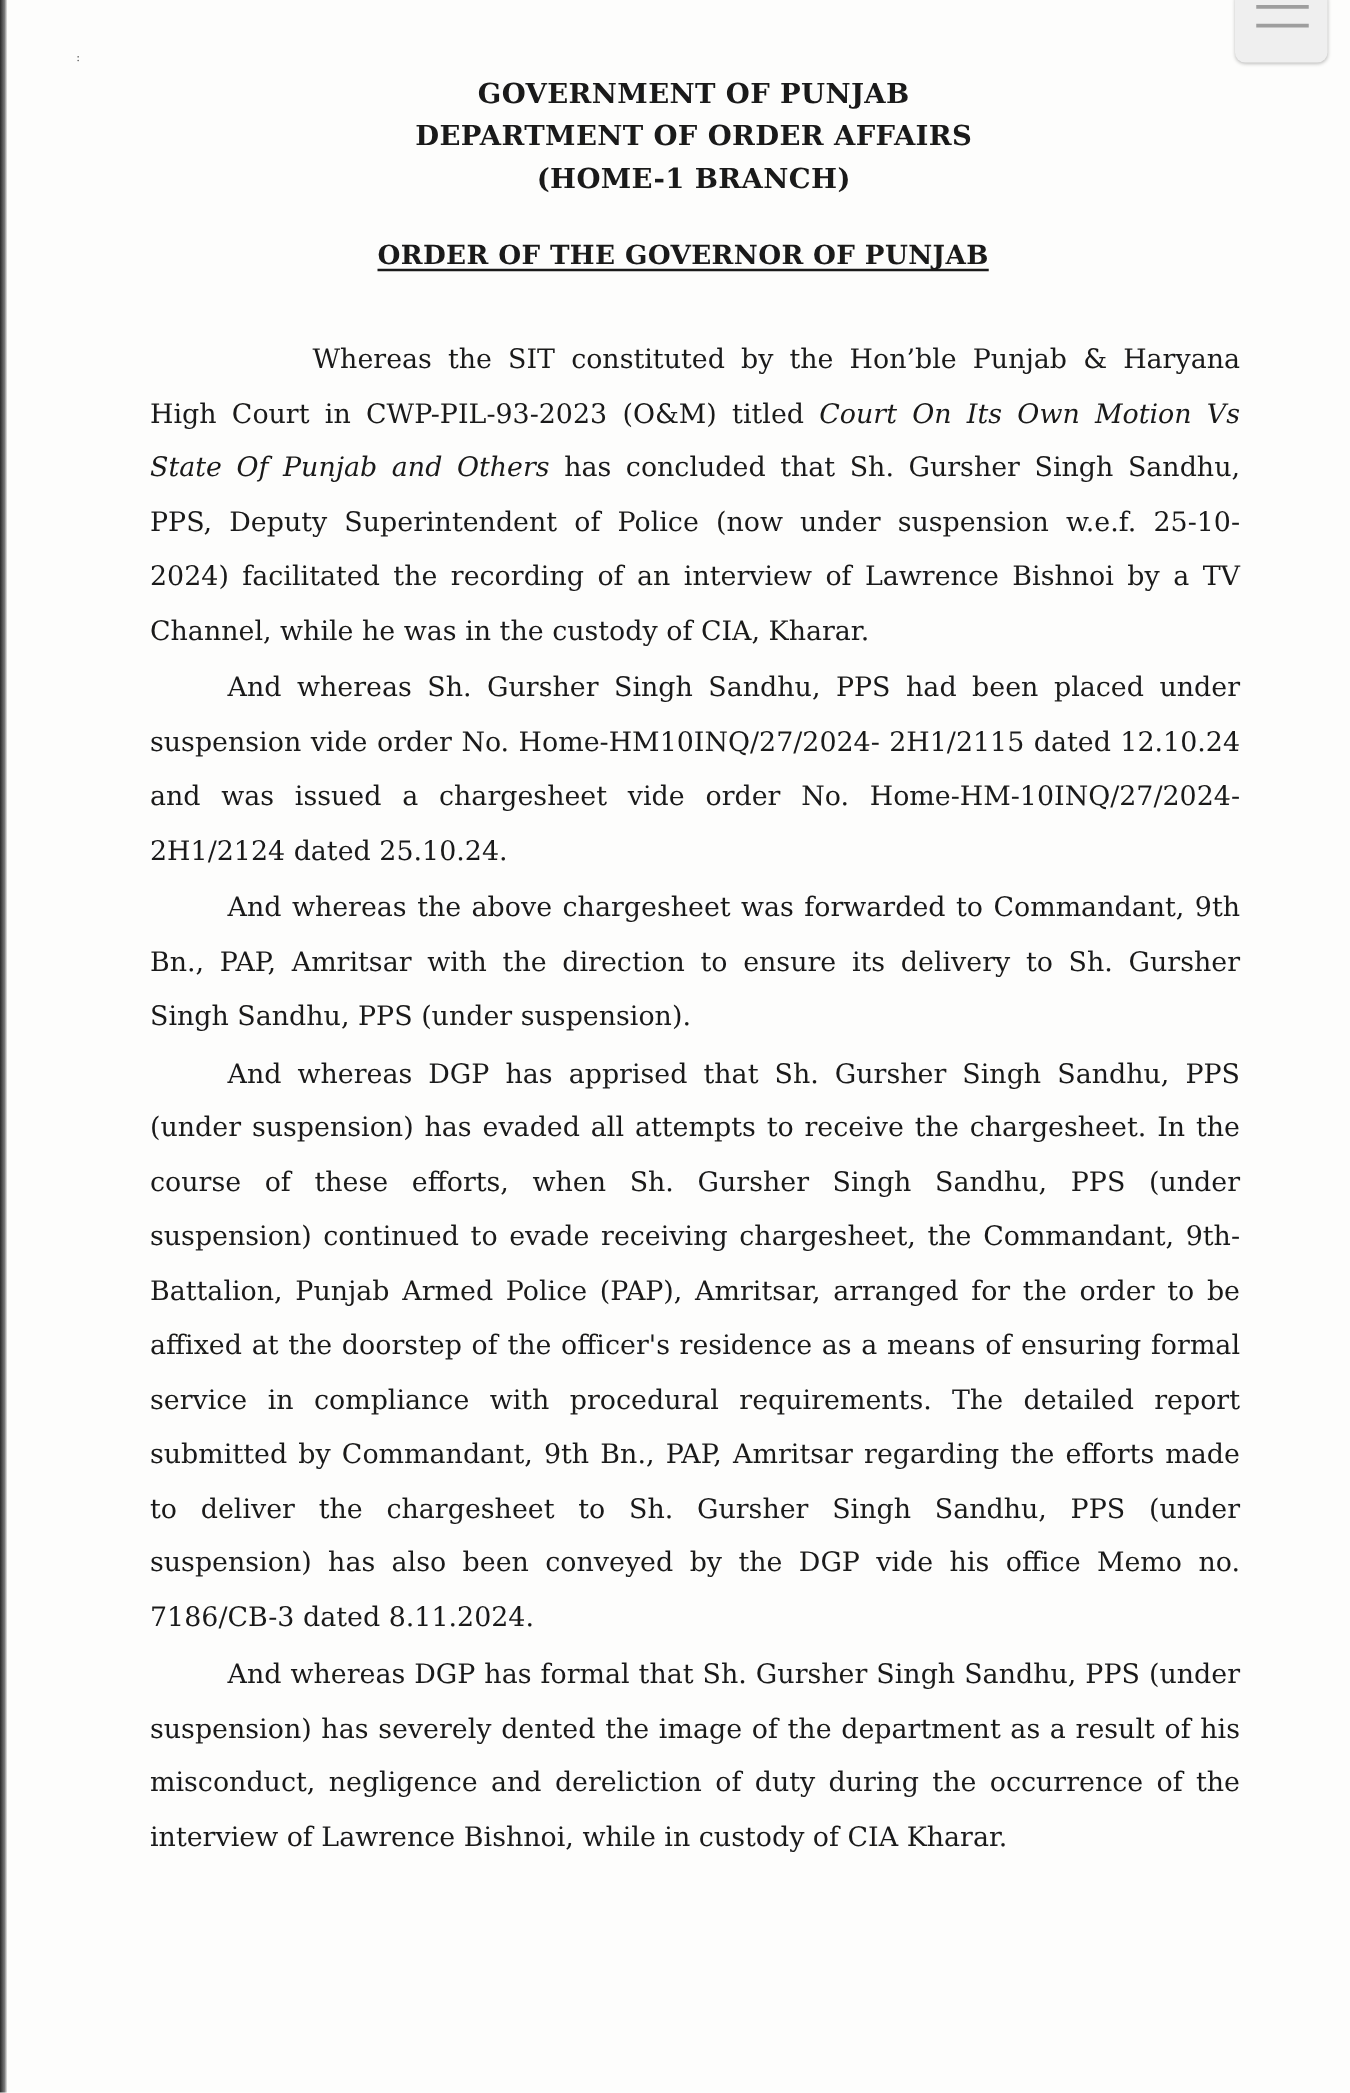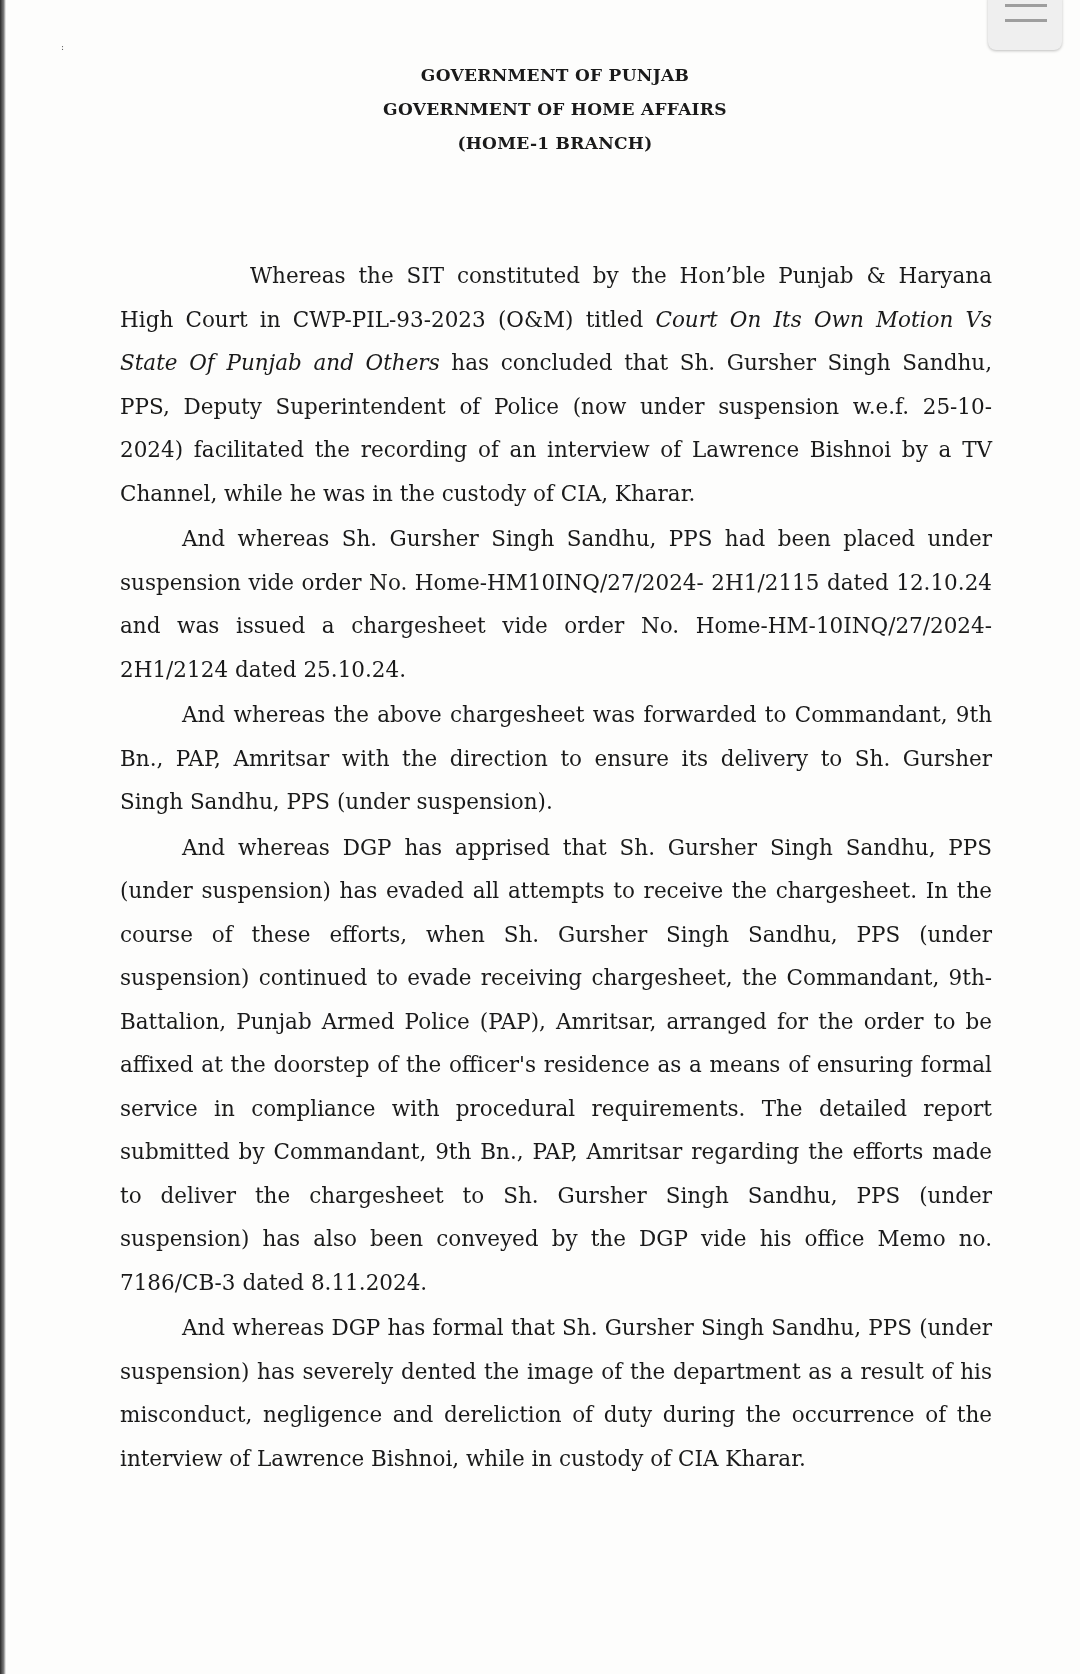--- a/index.html
+++ b/index.html
@@ -52,39 +52,39 @@
   .menu-button .bar.b1 { top: 12px; }
   .menu-button .bar.b2 { top: 27px; }
 
   .header {
     position: absolute;
     left: 0; top: 58px;
     width: 1080px;
     text-align: center;
     font-family: "DejaVu Serif", serif;
     font-weight: bold;
-    font-size: 17px;
+    font-size: 22px;
     line-height: 34px;
     letter-spacing: 0.3px;
   }
   .header div { margin-left: 30px; }
   .order-title {
     position: absolute;
     left: 302px; top: 191px;
     font-family: "DejaVu Serif", serif;
     font-weight: bold;
     font-size: 21px;
     text-decoration: underline;
     text-underline-offset: 4px;
     letter-spacing: 0.3px;
   }
 
   .body-text {
     position: absolute;
-    left: 120px; top: 254px;
+    left: 120px; top: 266px;
     width: 872px;
     font-family: "DejaVu Serif", serif;
     font-size: 21.5px;
     line-height: 43.5px;
     text-align: justify;
   }
   .body-text p {
     margin: 0 0 2px 0;
     text-indent: 62px;
   }
@@ -100,24 +100,25 @@
   <div class="left-edge"></div>
   <div class="margin-mark">:</div>
 
   <div class="menu-button">
     <span class="bar b1"></span>
     <span class="bar b2"></span>
   </div>
 
   <div class="header">
     <div>GOVERNMENT OF PUNJAB</div>
-    <div>GOVERNMENT OF HOME AFFAIRS</div>
+    <div>DEPARTMENT OF ORDER AFFAIRS</div>
     <div>(HOME-1 BRANCH)</div>
   </div>
 
+  <div class="order-title">ORDER OF THE GOVERNOR OF PUNJAB</div>
 
   <div class="body-text">
     <p class="first"><span>Whereas the SIT constituted by the Hon’ble Punjab &amp; Haryana High Court in CWP-PIL-93-2023 (O&amp;M) titled </span><span class="it">Court On Its Own Motion Vs State Of Punjab and Others</span><span> has concluded that Sh. Gursher Singh Sandhu, PPS, Deputy Superintendent of Police (now under suspension w.e.f. 25-10-2024) facilitated the recording of an interview of Lawrence Bishnoi by a TV Channel, while he was in the custody of CIA, Kharar.</span></p>
     <p>And whereas Sh. Gursher Singh Sandhu, PPS had been placed under suspension vide order No. Home-HM10INQ/27/2024- 2H1/2115 dated 12.10.24 and was issued a chargesheet vide order No. Home-HM-10INQ/27/2024- 2H1/2124 dated 25.10.24.</p>
     <p>And whereas the above chargesheet was forwarded to Commandant, 9th Bn., PAP, Amritsar with the direction to ensure its delivery to Sh. Gursher Singh Sandhu, PPS (under suspension).</p>
     <p>And whereas DGP has apprised that Sh. Gursher Singh Sandhu, PPS (under suspension) has evaded all attempts to receive the chargesheet. In the course of these efforts, when Sh. Gursher Singh Sandhu, PPS (under suspension) continued to evade receiving chargesheet, the Commandant, 9th- Battalion, Punjab Armed Police (PAP), Amritsar, arranged for the order to be affixed at the doorstep of the officer's residence as a means of ensuring formal service in compliance with procedural requirements. The detailed report submitted by Commandant, 9th Bn., PAP, Amritsar regarding the efforts made to deliver the chargesheet to Sh. Gursher Singh Sandhu, PPS (under suspension) has also been conveyed by the DGP vide his office Memo no. 7186/CB-3 dated 8.11.2024.</p>
     <p>And whereas DGP has formal that Sh. Gursher Singh Sandhu, PPS (under suspension) has severely dented the image of the department as a result of his misconduct, negligence and dereliction of duty during the occurrence of the interview of Lawrence Bishnoi, while in custody of CIA Kharar.</p>
   </div>
 </div>
 

